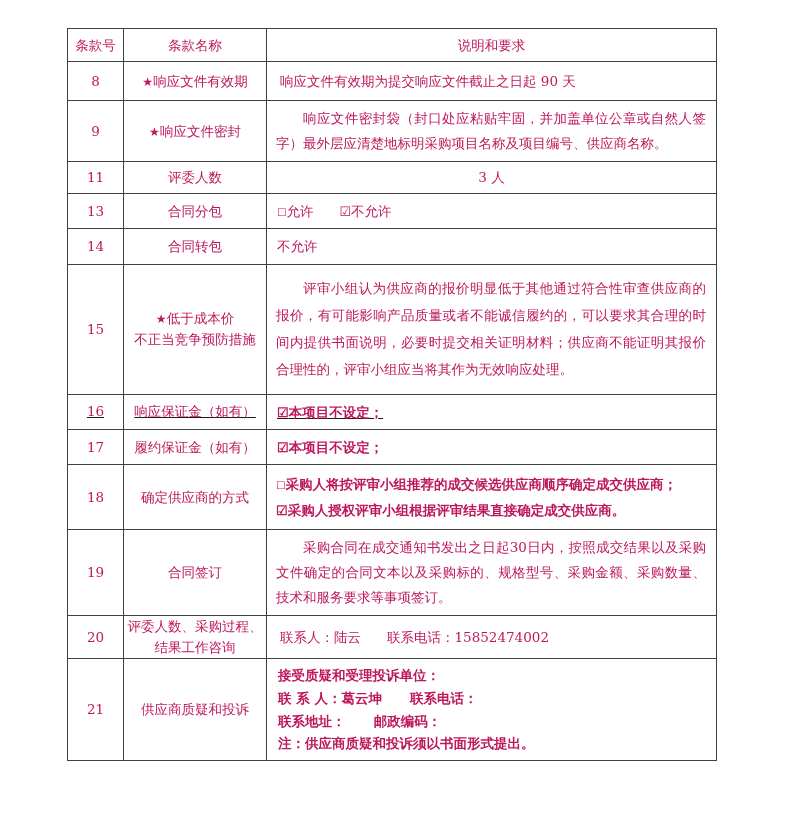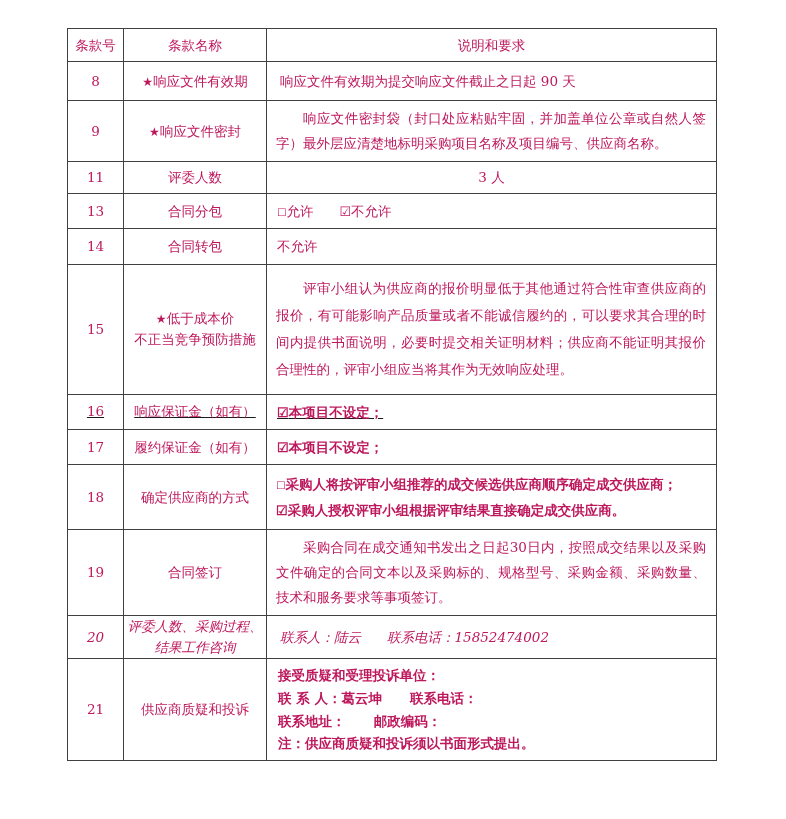--- a/index.html
+++ b/index.html
@@ -234,21 +234,21 @@
       </tr>
 
       <tr style="height:67px;">
         <td class="num">19</td>
         <td class="namecell">合同签订</td>
         <td>
             <div class="desc-para" style="line-height:1.85;">采购合同在成交通知书发出之日起30日内，按照成交结果以及采购文件确定的合同文本以及采购标的、规格型号、采购金额、采购数量、技术和服务要求等事项签订。</div>
           </td>
       </tr>
 
-      <tr style="height:43px;font-style:italic;">
+      <tr style="height:43px;">
         <td class="num">20</td>
         <td class="namecell">
           <span class="row-line">评委人数、采购过程、</span>
           <span class="row-line">结果工作咨询</span>
         </td>
         <td>
           <div class="desc-plain" style="padding-left:13px;">
             <span>联系人：陆云</span><span class="gap-wide"></span><span>联系电话：15852474002</span>
           </div>
         </td>

